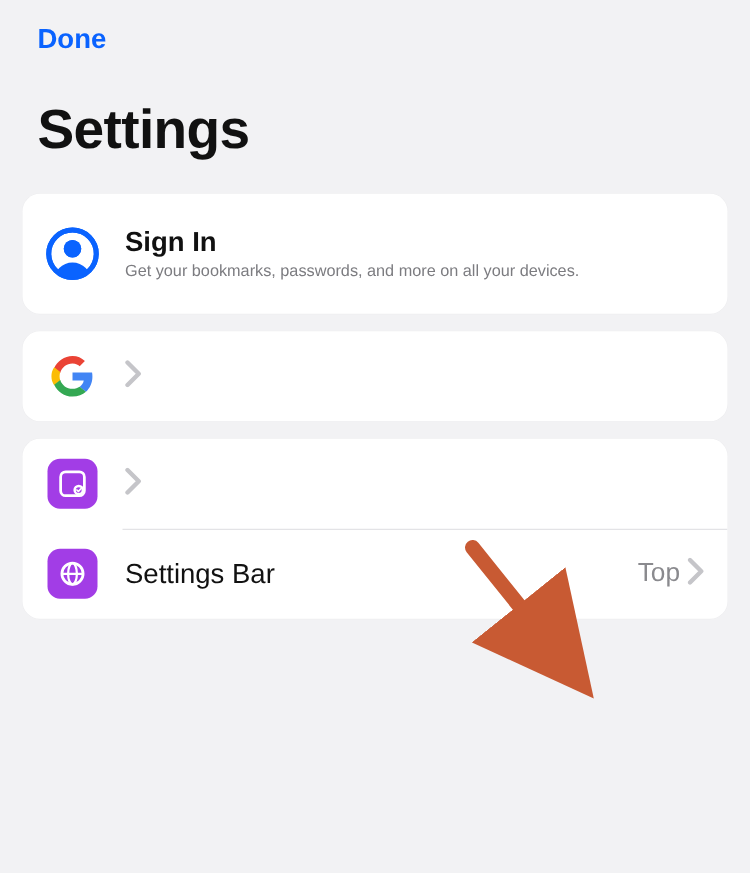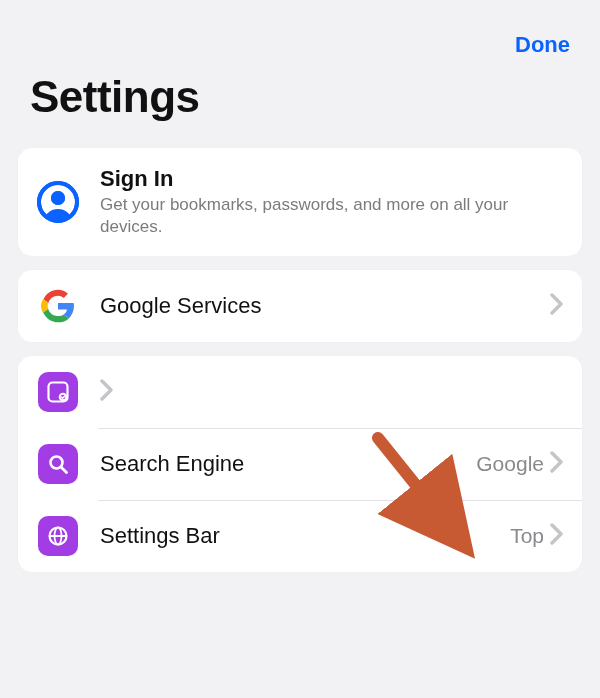--- a/index.html
+++ b/index.html
@@ -7,32 +7,31 @@
     margin: 0; padding: 0;
     width: 600px; height: 698px;
     background: #f2f2f4;
     font-family: -apple-system, "Helvetica Neue", Helvetica, Arial, sans-serif;
     color: #111;
     overflow: hidden;
     position: relative;
   }
   .top-bar {
     display: flex;
-    justify-content: flex-end;
+    justify-content: flex-start;
     padding: 18px 30px 0 30px;
-    margin-top: 14px;
   }
   .done {
     font-size: 22px;
     font-weight: 600;
     color: #0a63ff;
     cursor: pointer;
   }
   h1.title {
-    margin: 14px 30px 26px 30px;
+    margin: 35px 30px 26px 30px;
     font-size: 44px;
     font-weight: 800;
     letter-spacing: -0.5px;
   }
   .group {
     background: #ffffff;
     border-radius: 14px;
     margin: 14px 18px;
     overflow: hidden;
     box-shadow: 0 0 0 0.5px rgba(0,0,0,0.02);
@@ -66,21 +65,21 @@
     flex: 1 1 auto;
     display: flex;
     flex-direction: column;
     justify-content: center;
   }
   .row .label {
     font-size: 22px;
     color: #111;
   }
   .row .subtitle {
-    font-size: 17px;
+    font-size: 13px;
     color: #7c7c80;
     margin-top: 2px;
     line-height: 1.3;
   }
   .row .value {
     font-size: 21px;
     color: #8a8a8e;
     margin-right: 6px;
   }
   .chevron {
@@ -142,23 +141,20 @@
 <div class="group">
   <div class="row">
     <div class="icon-slot">
       <svg width="34" height="34" viewBox="0 0 48 48">
         <path fill="#EA4335" d="M24 9.5c3.9 0 6.6 1.7 8.1 3.1l5.9-5.9C34.3 3.2 29.7 1 24 1 14.8 1 6.9 6.6 3.3 14.7l6.9 5.4C12 13.7 17.4 9.5 24 9.5z"></path>
         <path fill="#4285F4" d="M46.5 24.5c0-1.6-.1-3.2-.4-4.7H24v9h12.7c-.5 3-2.2 5.5-4.7 7.2l7.2 5.6C43.5 37.5 46.5 31.5 46.5 24.5z"></path>
         <path fill="#FBBC05" d="M10.2 28.9c-.5-1.5-.8-3.1-.8-4.9s.3-3.4.8-4.9l-6.9-5.4C1.2 17.3 0 20.5 0 24s1.2 6.7 3.3 10.3l6.9-5.4z"></path>
         <path fill="#34A853" d="M24 47c6.2 0 11.4-2 15.2-5.5l-7.2-5.6c-2 1.4-4.7 2.3-8 2.3-6.6 0-12-4.2-13.8-10.1l-6.9 5.4C6.9 41.4 14.8 47 24 47z"></path>
       </svg>
     </div>
-    <div class="text-slot">
-      <span class="label">Google Services</span>
-    </div>
     <span class="chevron">
       <svg width="14" height="22" viewBox="0 0 14 22">
           <path d="M2 2 L11 11 L2 20" stroke="#c5c5c9" stroke-width="3.5" fill="none" stroke-linecap="round" stroke-linejoin="round"></path>
         </svg>
     </span>
   </div>
 </div>
 
 <div class="group">
 
@@ -172,39 +168,20 @@
         </svg>
       </div>
     </div>
     <span class="chevron">
       <svg width="14" height="22" viewBox="0 0 14 22">
           <path d="M2 2 L11 11 L2 20" stroke="#c5c5c9" stroke-width="3.5" fill="none" stroke-linecap="round" stroke-linejoin="round"></path>
         </svg>
     </span>
   </div>
 
-  <div class="row">
-    <div class="icon-slot">
-      <div class="squircle">
-        <svg width="24" height="24" viewBox="0 0 24 24">
-          <circle cx="10.5" cy="10.5" r="6" fill="none" stroke="#fff" stroke-width="2.6"></circle>
-          <line x1="15" y1="15" x2="20.5" y2="20.5" stroke="#fff" stroke-width="2.8" stroke-linecap="round"></line>
-        </svg>
-      </div>
-    </div>
-    <div class="text-slot">
-      <span class="label">Search Engine</span>
-    </div>
-    <span class="value">Google</span>
-    <span class="chevron">
-      <svg width="14" height="22" viewBox="0 0 14 22">
-          <path d="M2 2 L11 11 L2 20" stroke="#c5c5c9" stroke-width="3.5" fill="none" stroke-linecap="round" stroke-linejoin="round"></path>
-        </svg>
-    </span>
-  </div>
 
   <div class="row">
     <div class="icon-slot">
       <div class="squircle">
         <svg width="24" height="24" viewBox="0 0 24 24">
           <circle cx="12" cy="12" r="8.5" fill="none" stroke="#fff" stroke-width="2.2"></circle>
           <ellipse cx="12" cy="12" rx="3.5" ry="8.5" fill="none" stroke="#fff" stroke-width="1.8"></ellipse>
           <line x1="3.5" y1="12" x2="20.5" y2="12" stroke="#fff" stroke-width="1.8"></line>
         </svg>
       </div>

